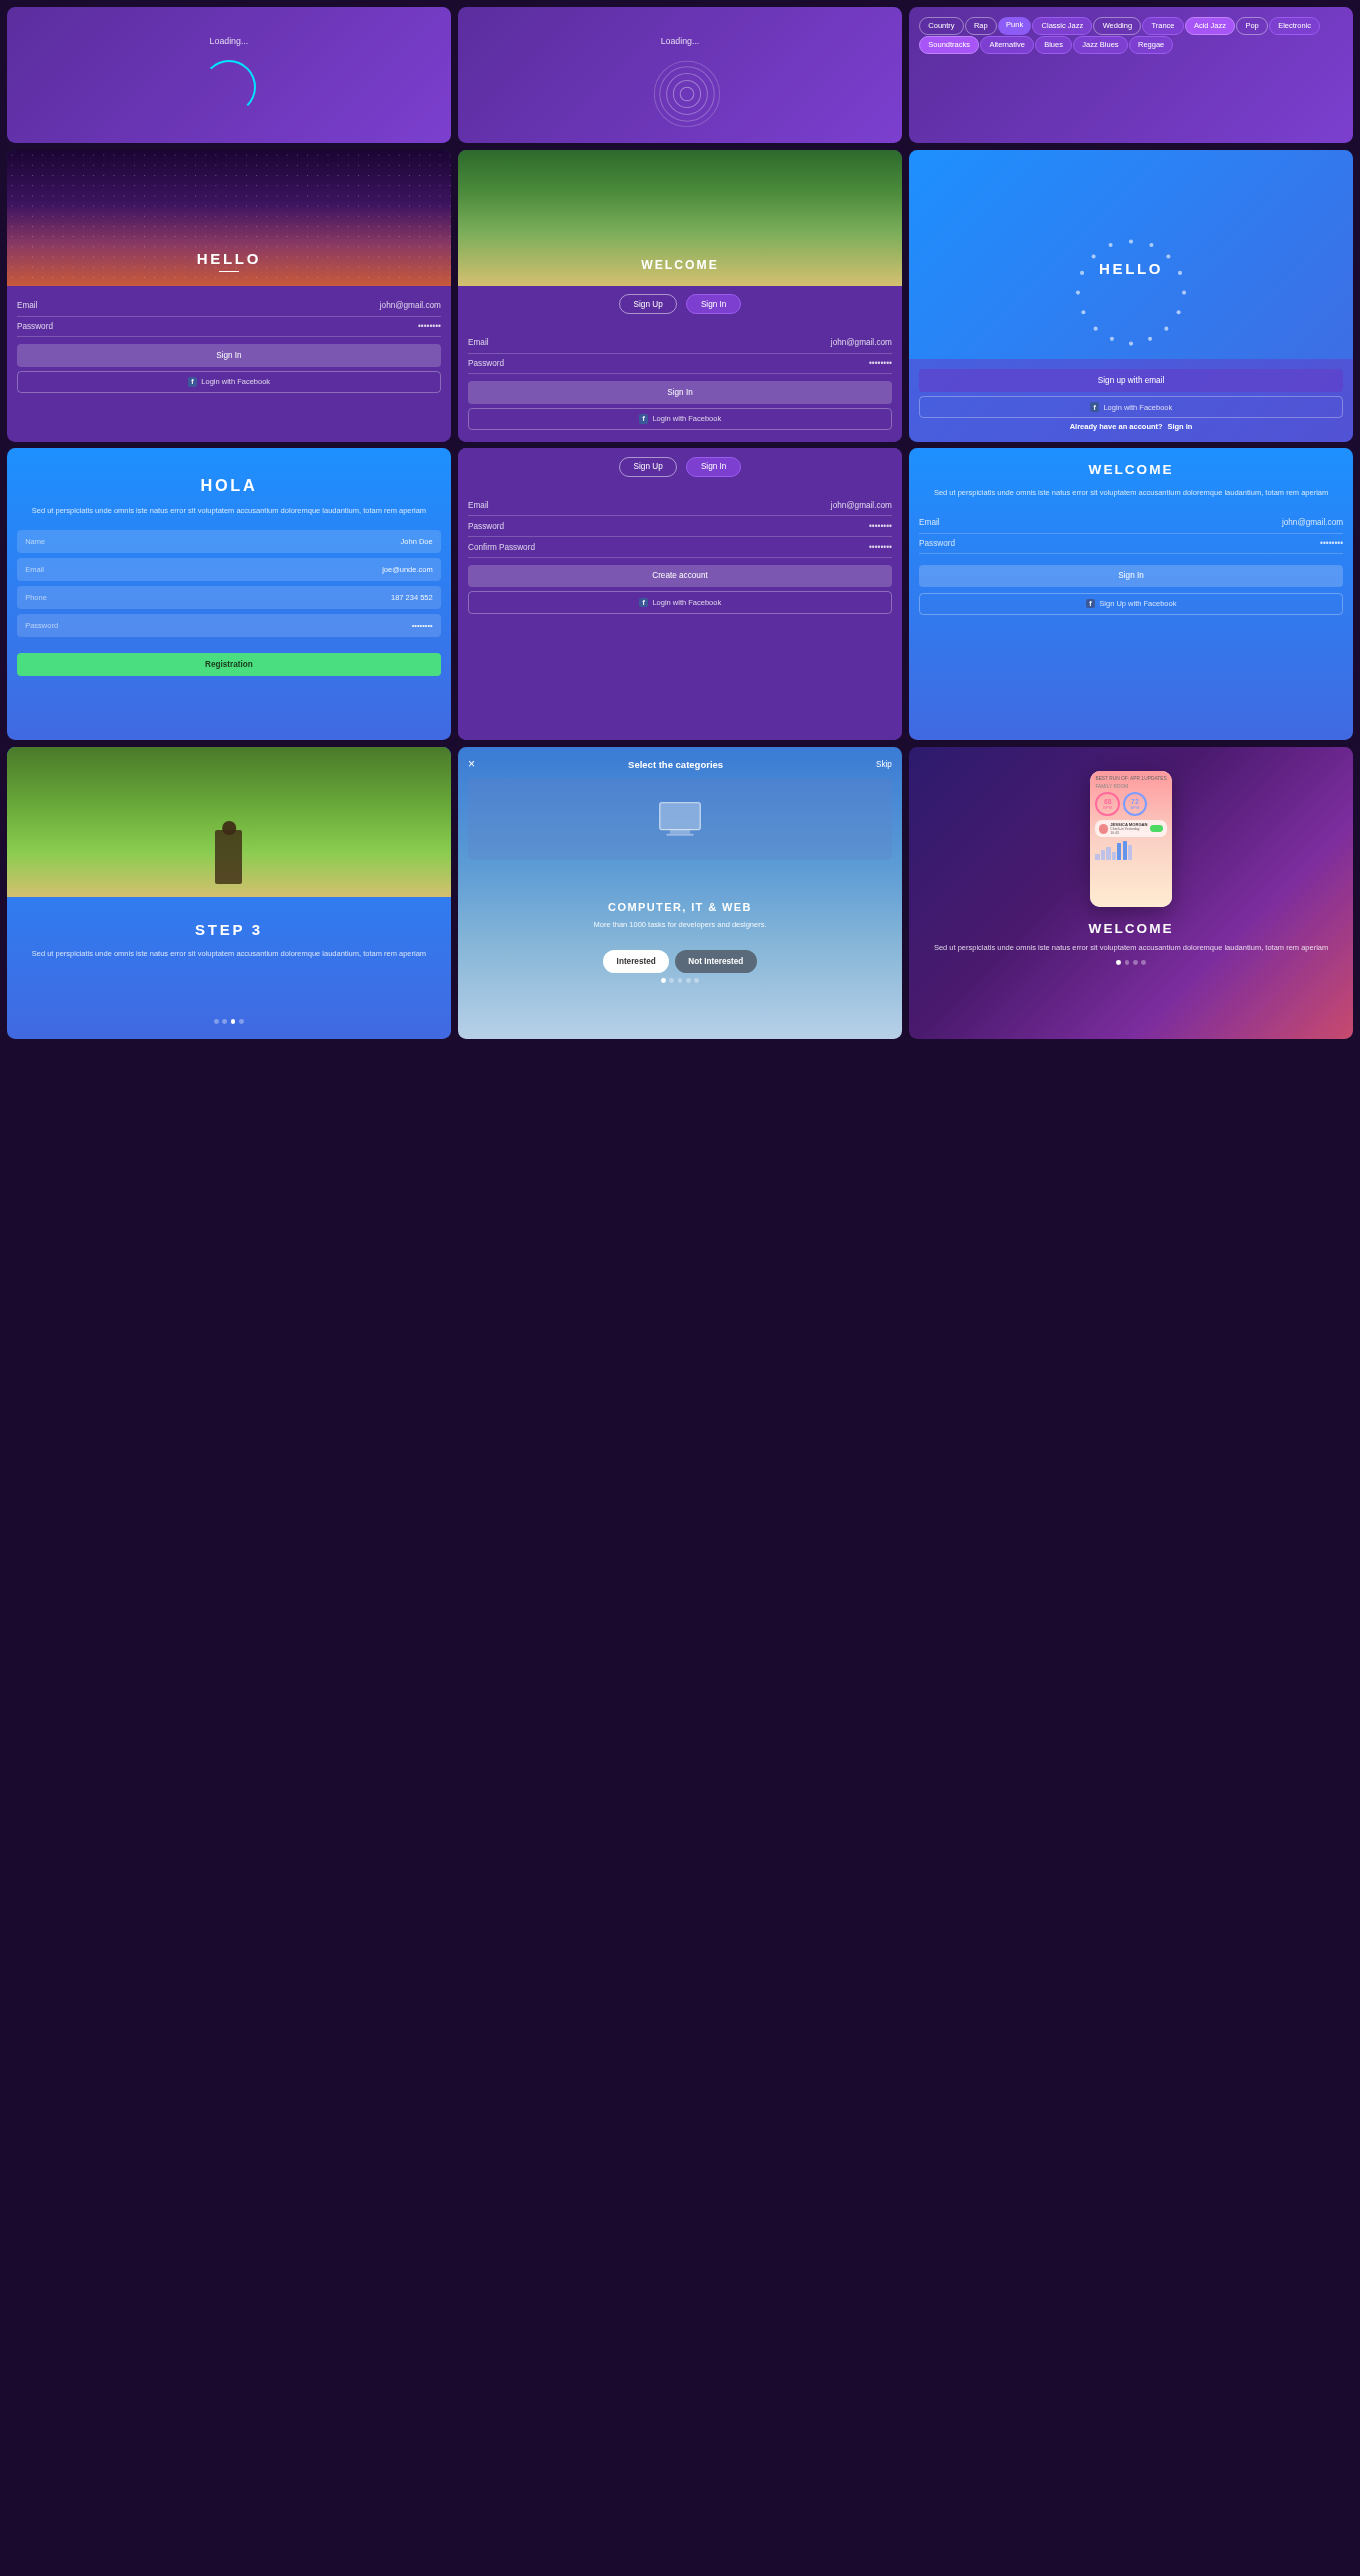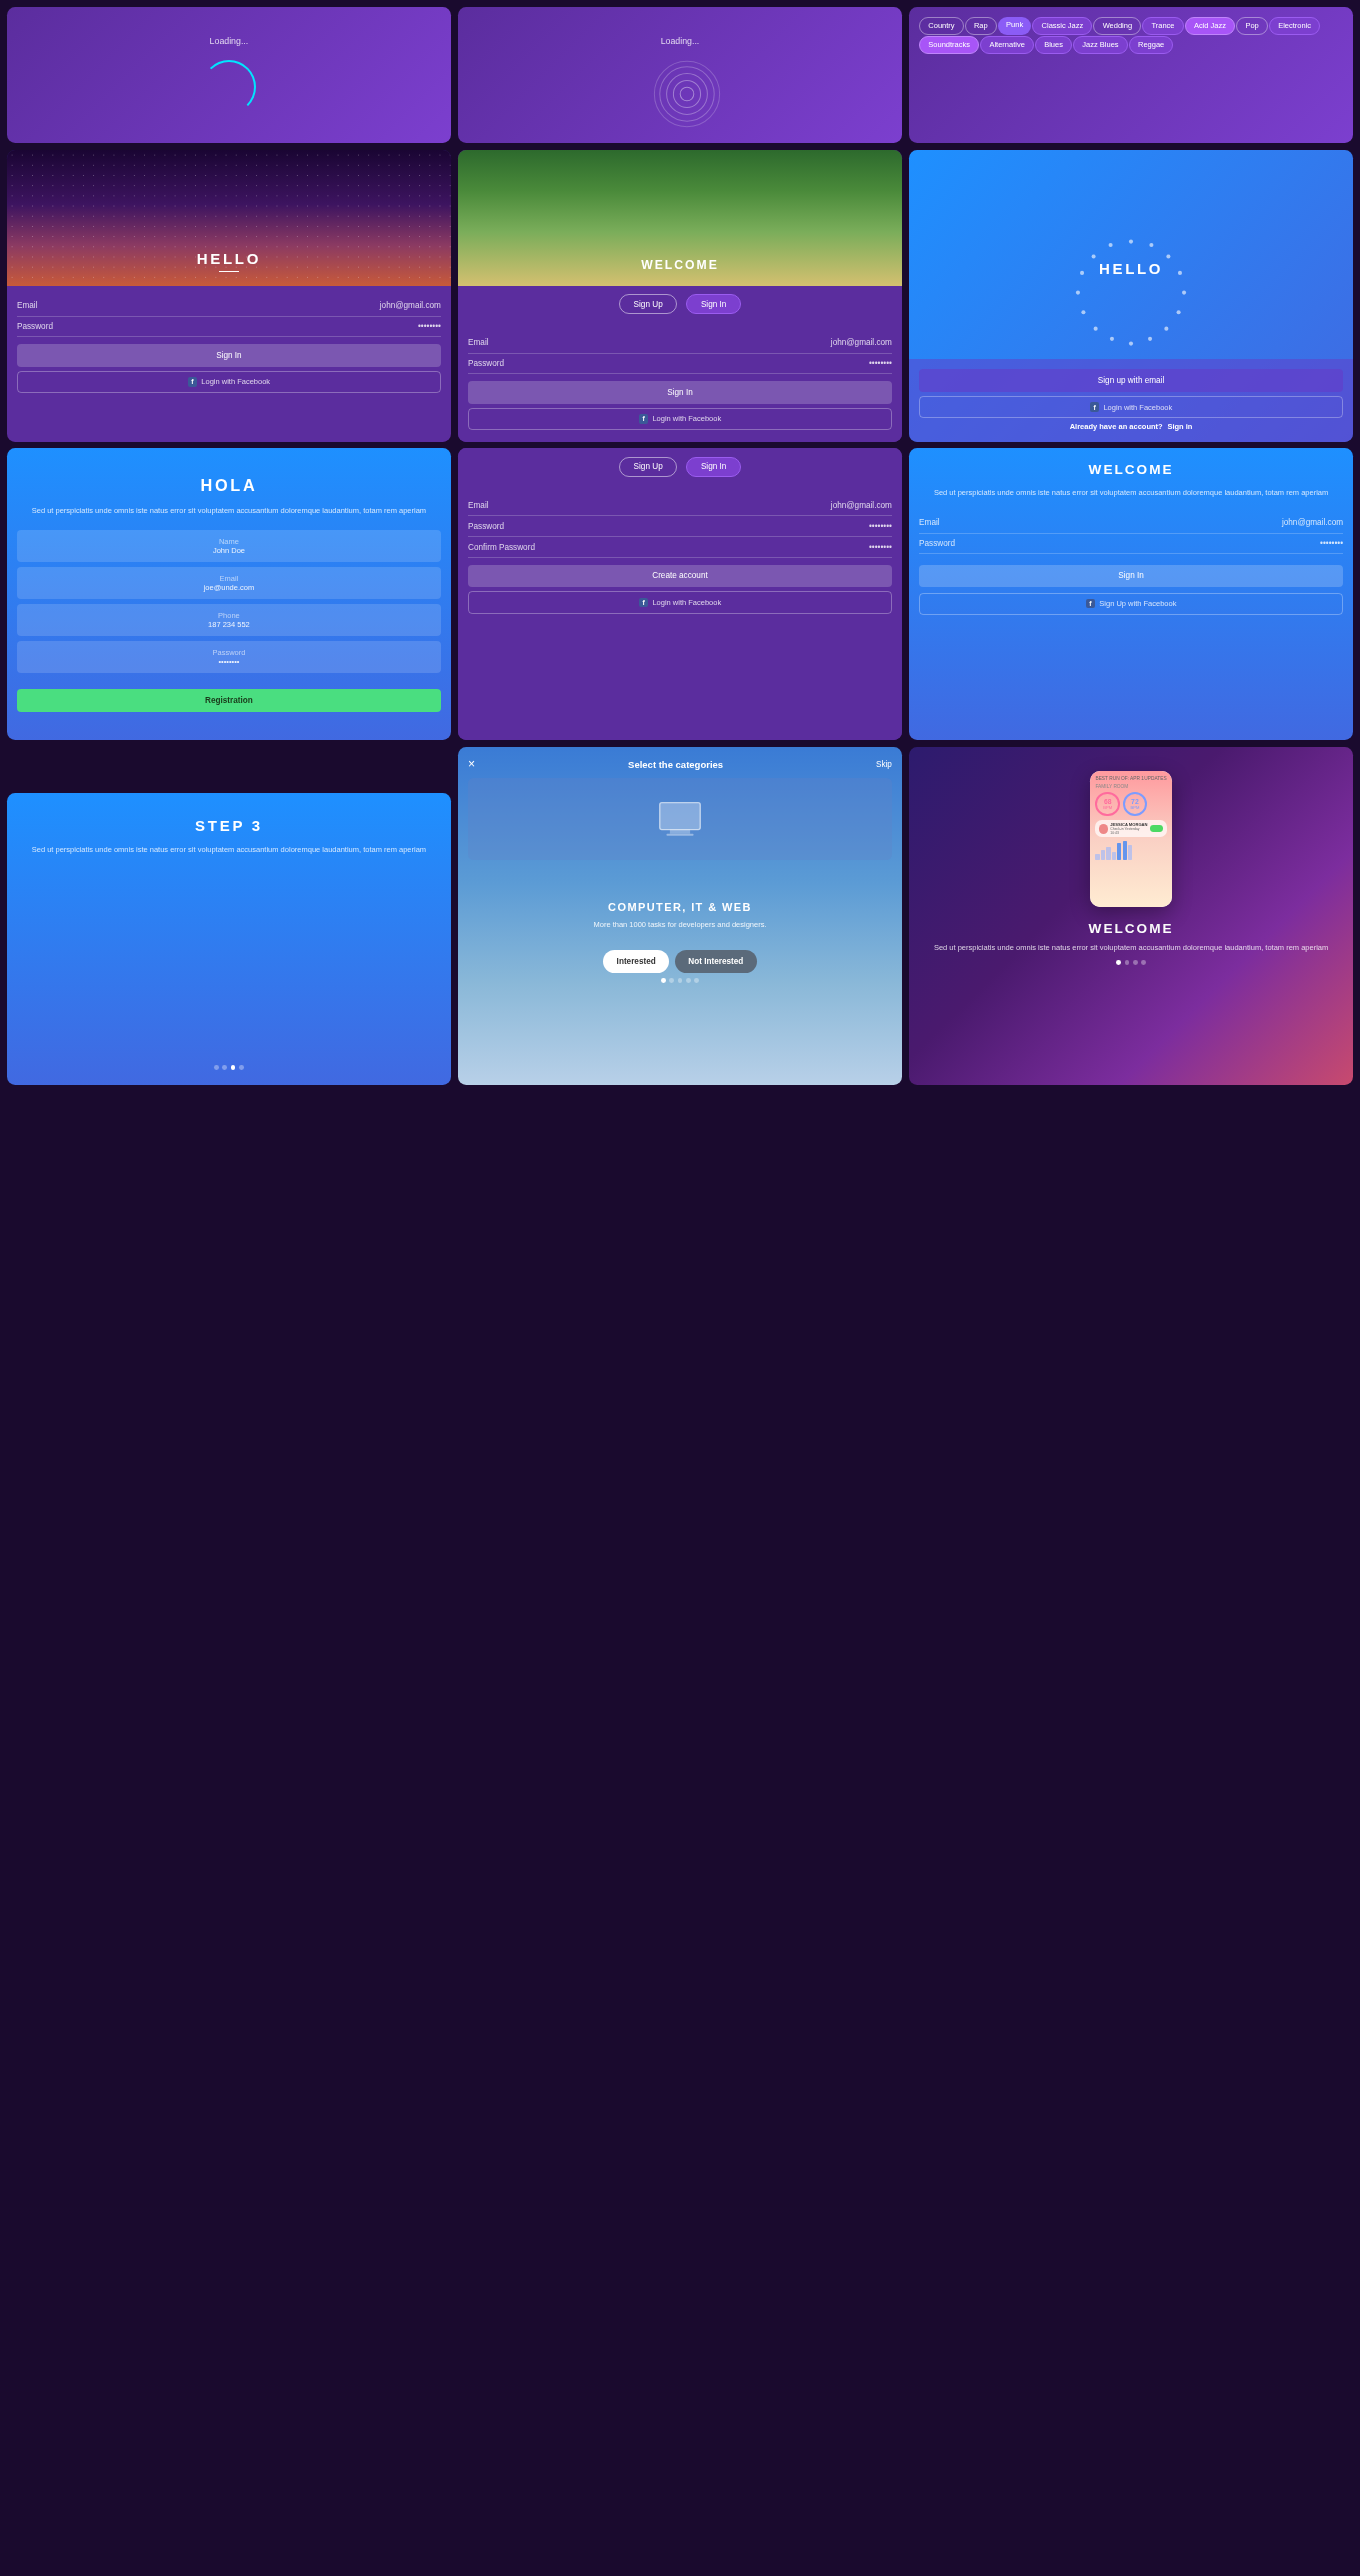--- a/index.html
+++ b/index.html
@@ -300,23 +300,22 @@
     .input-field {
       width: 100%;
       padding: 6.8px 8.2px;
       border-radius: 4.1px;
       border: none;
       background: rgba(255,255,255,0.15);
       color: white;
       font-size: 8.2px;
       margin-bottom: 5.4px;
       display: flex;
-      justify-content: center;
+      justify-content: space-between;
       align-items: center;
-      flex-direction: column;
     }
     .input-field-label {
       color: rgba(255,255,255,0.6);
       font-size: 7.5px;
     }
     .input-field-value {
       color: rgba(255,255,255,0.9);
       font-size: 7.5px;
     }
     .btn-green {
@@ -383,22 +382,21 @@
       text-align: center;
       line-height: 1.6;
       margin-bottom: 13.6px;
     }
 
     
     .card-step3 {
       background: linear-gradient(180deg, #1e90ff 0%, #4169e1 100%);
       min-height: 292px;
       display: flex;
-      flex-direction: row;
-      margin-top: 46px;
+      flex-direction: column;
     }
     .step3-image {
       height: 150px;
       background: linear-gradient(180deg, #4a7a2a 0%, #6aaa3a 40%, #8acc50 70%, #d4c070 100%);
       position: relative;
       overflow: hidden;
     }
     .step3-title {
       color: white;
       font-size: 15px;

